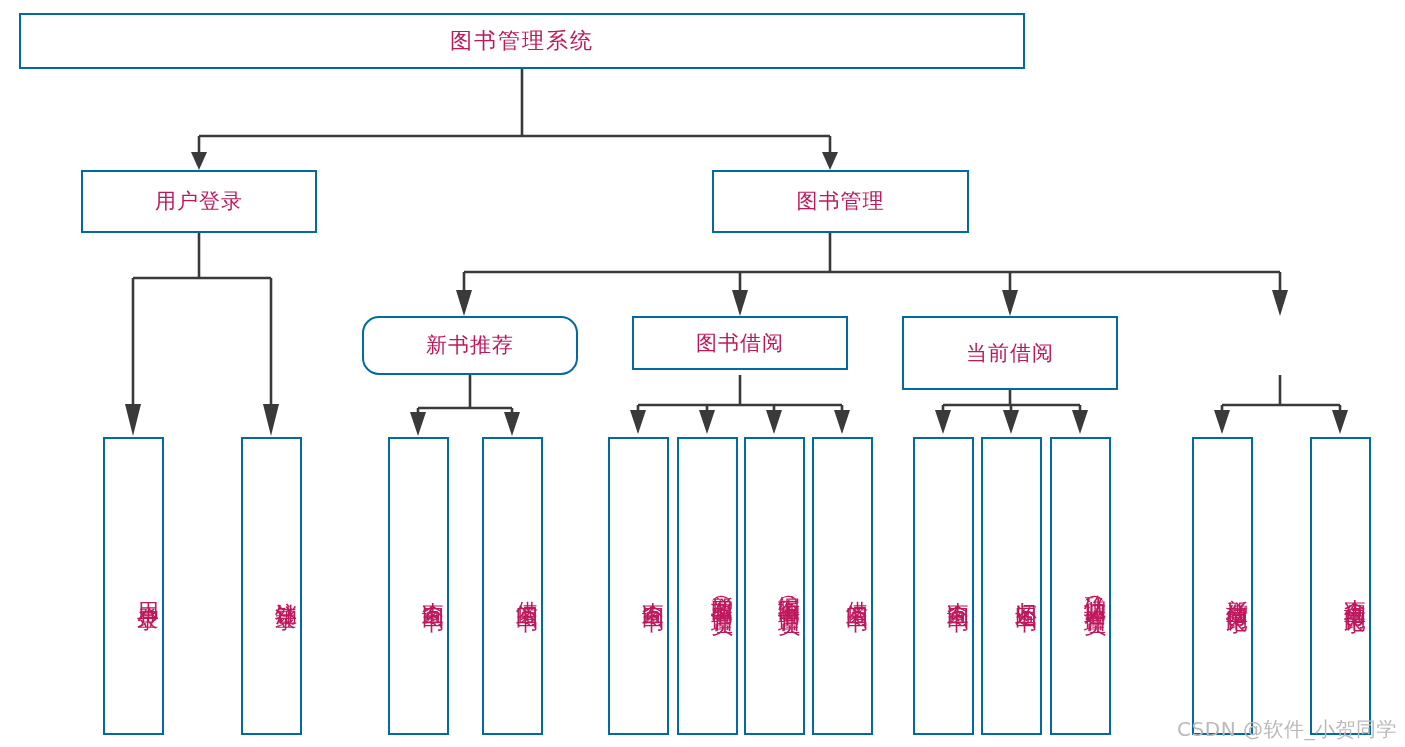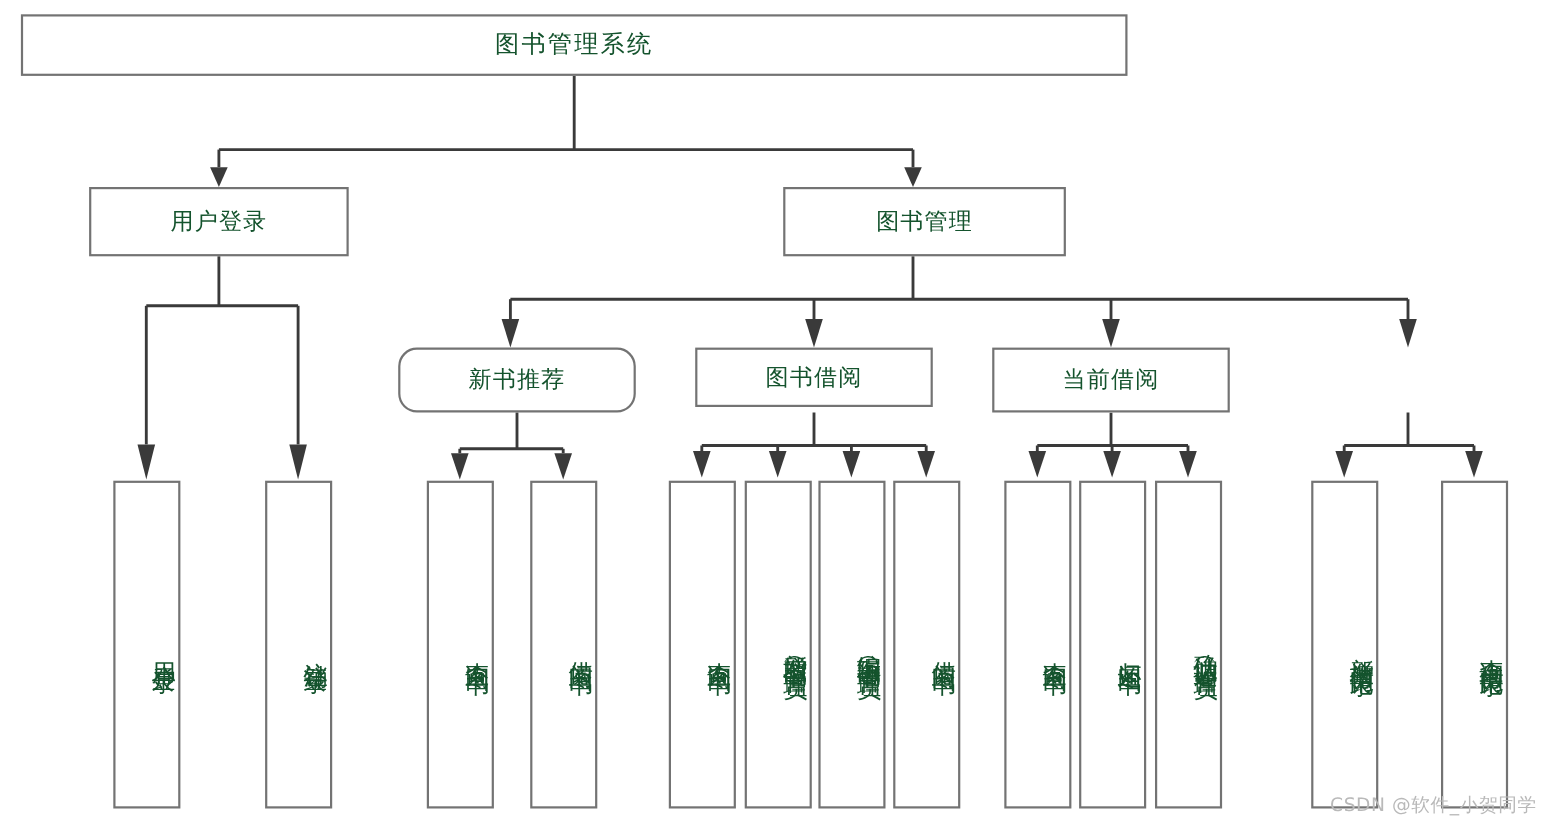--- a/index.html
+++ b/index.html
@@ -12,25 +12,25 @@
     width:1405px;
     height:747px;
     background:#ffffff;
     overflow:hidden;
   }
   
   .node{
     position:absolute;
     box-sizing:border-box;
     background:#ffffff;
-    border:2px solid #737373;
+    border:2px solid #0369a1;
     display:flex;
     align-items:center;
     justify-content:center;
-    color:#14532d;
+    color:#be185d;
     line-height:1.25;
   }
   .node.h{
     font-size:21px;
     letter-spacing:1px;
   }
   .node.title{
     font-size:22px;
     letter-spacing:2px;
   }
@@ -63,21 +63,21 @@
   }
   .arrowhead{
     fill:#3a3a3a;
     stroke:none;
   }
   
   .watermark{
     position:absolute;
     right:8px;
     bottom:4px;
-    font-size:17px;
+    font-size:20px;
     color:#b9b9b9;
     letter-spacing:0.5px;
     white-space:nowrap;
     user-select:none;
   }
 </style>
 </head>
 <body>
 
 <div id="canvas">
@@ -154,21 +154,21 @@
   <div class="node h" style="left:712px;top:170px;width:257px;height:63px;">
     <span>图书管理</span>
   </div>
 
   <div class="node h" style="left:362px;top:316px;width:216px;height:59px;border-radius:17px;">
     <span>新书推荐</span>
   </div>
   <div class="node h" style="left:632px;top:316px;width:216px;height:54px;">
     <span>图书借阅</span>
   </div>
-  <div class="node h" style="left:902px;top:316px;width:216px;height:59px;">
+  <div class="node h" style="left:902px;top:316px;width:216px;height:74px;">
     <span>当前借阅</span>
   </div>
 
   <div class="node v" style="left:103px;top:437px;width:61px;height:298px;">
     <span class="vtext">用户登录</span>
   </div>
   <div class="node v" style="left:241px;top:437px;width:61px;height:298px;">
     <span class="vtext">注销登录</span>
   </div>
 

